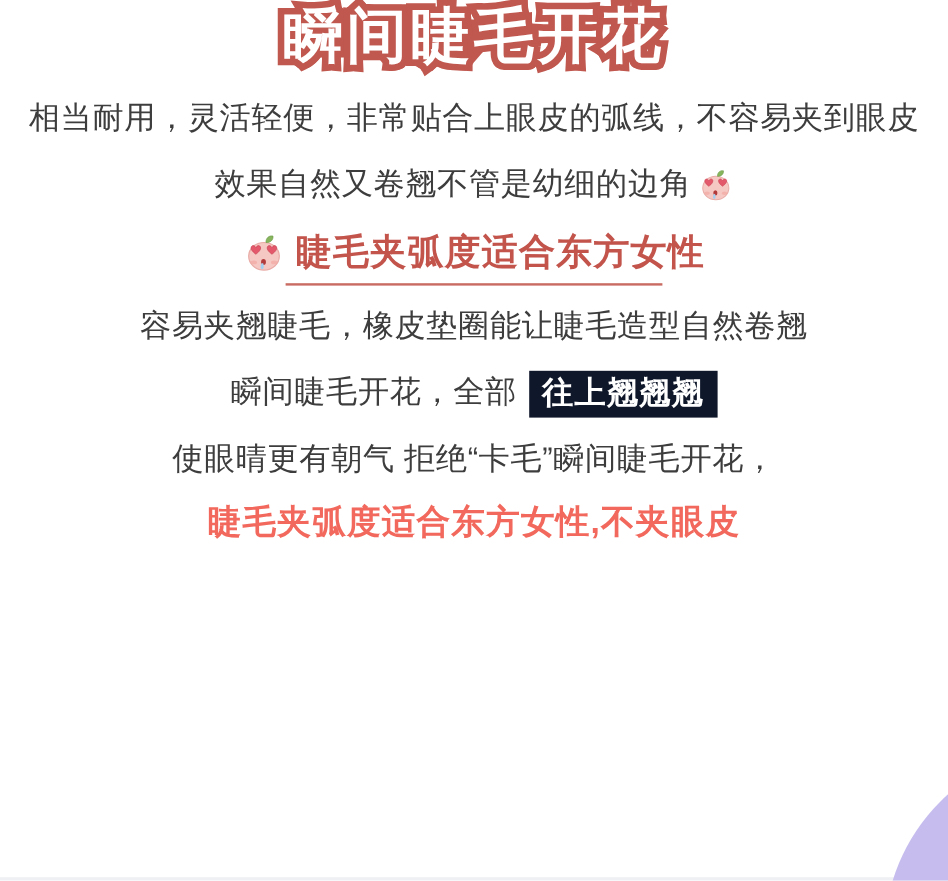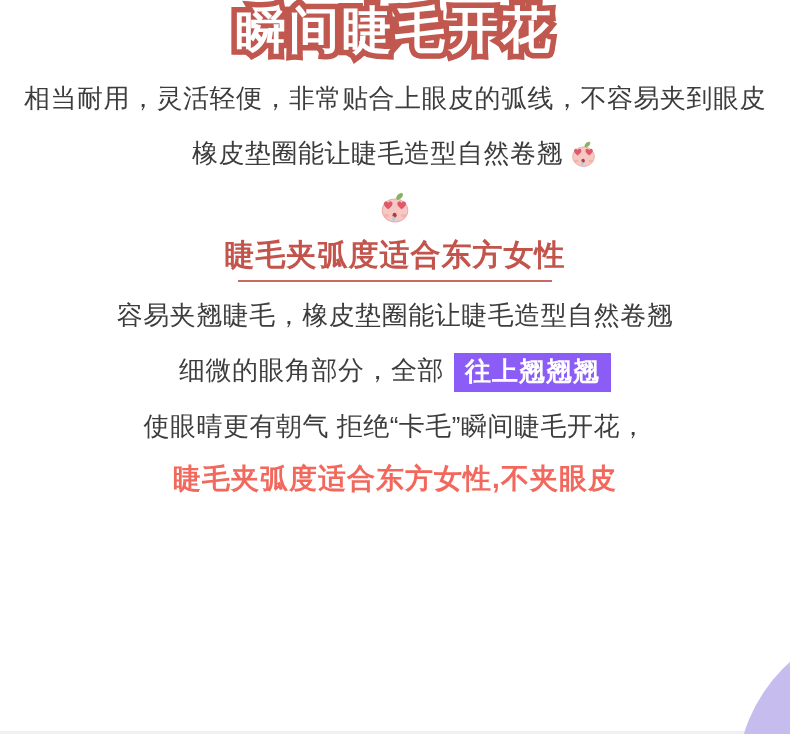--- a/index.html
+++ b/index.html
@@ -59,41 +59,40 @@
   .mt-line1 { margin-top: 20px; }
   .mt-std   { margin-top: 19px; }
   .mt-after-underline { margin-top: 15px; }
   .mt-line5 { margin-top: 17px; }
   .heading-row {
     margin-top: 20px;
     display: flex;
     justify-content: center;
     align-items: center;
     gap: 10px;
-    flex-direction: column;
   }
   .red-heading {
     font-size: 30px;
     line-height: 40px;
     font-weight: 700;
     letter-spacing: 1px;
     color: #c2544c;
     white-space: nowrap;
   }
   .heading-underline {
     width: 314px;
     height: 2px;
     background: #c96b62;
     margin: 5px auto 0;
   }
   .badge {
     display: inline-block;
     margin-left: 10px;
     padding: 3px 11px 6px;
-    background: #8b5cf6;
+    background: #0f172a;
     color: #ffffff;
     font-size: 26px;
     line-height: 30px;
     font-weight: 700;
     letter-spacing: 1px;
     position: relative;
     top: 1px;
   }
   .red-line {
     margin: 16px 0 0;
@@ -132,21 +131,21 @@
   <div class="content">
 
     <h1 class="title">
       <span class="stroke">瞬间睫毛开花</span>
       <span class="fill">瞬间睫毛开花</span>
     </h1>
 
     <p class="body-line mt-line1">相当耐用，灵活轻便，非常贴合上眼皮的弧线，不容易夹到眼皮</p>
 
     <p class="body-line mt-std">
-      <span>橡皮垫圈能让睫毛造型自然卷翘</span><svg class="emoji emoji-inline" width="29" height="29" viewBox="0 0 40 40" aria-hidden="true">
+      <span>效果自然又卷翘不管是幼细的边角</span><svg class="emoji emoji-inline" width="29" height="29" viewBox="0 0 40 40" aria-hidden="true">
         <defs>
           <g id="peach-love">
             <ellipse cx="20" cy="23" rx="15" ry="13.5" fill="#f6c8c3" stroke="#e9aca7" stroke-width="1.2"></ellipse>
             <ellipse cx="10" cy="29" rx="3.2" ry="1.9" fill="#f3aba6" opacity="0.75"></ellipse>
             <ellipse cx="30" cy="29" rx="3.2" ry="1.9" fill="#f3aba6" opacity="0.75"></ellipse>
             <path d="M22 9.6 C21.6 5.2 25 2.4 28.8 3.2 C29.2 7.2 26.2 9.8 22 9.6 Z" fill="#86b55d" stroke="#6f9d4b" stroke-width="0.7"></path>
             <path d="M5.5 9.5 C5.5 9.5 0.8 6.4 0.8 3.4 C0.8 1.4 2.5 0.5 3.9 1.3 C4.7 1.75 5.5 2.9 5.5 2.9 C5.5 2.9 6.3 1.75 7.1 1.3 C8.5 0.5 10.2 1.4 10.2 3.4 C10.2 6.4 5.5 9.5 5.5 9.5 Z" transform="translate(6.5,11.5)" fill="#e4586b" stroke="#c74355" stroke-width="0.6"></path>
             <path d="M5.5 9.5 C5.5 9.5 0.8 6.4 0.8 3.4 C0.8 1.4 2.5 0.5 3.9 1.3 C4.7 1.75 5.5 2.9 5.5 2.9 C5.5 2.9 6.3 1.75 7.1 1.3 C8.5 0.5 10.2 1.4 10.2 3.4 C10.2 6.4 5.5 9.5 5.5 9.5 Z" transform="translate(22.3,11.5)" fill="#e4586b" stroke="#c74355" stroke-width="0.6"></path>
             <ellipse cx="19.5" cy="28.6" rx="2.4" ry="2.9" fill="#b23c3c"></ellipse>
             <path d="M17.8 29.5 C16.2 32.5 16.4 35.2 18.2 35.6 C19.8 35.9 20.2 33.2 19.3 30.2 Z" fill="#a5cfee"></path>
@@ -160,21 +159,21 @@
       <svg class="emoji" width="34" height="34" viewBox="0 0 40 40" aria-hidden="true">
         <use href="#peach-love"></use>
       </svg>
       <span class="red-heading">睫毛夹弧度适合东方女性</span>
     </div>
     <div class="heading-underline"></div>
 
     <p class="body-line mt-after-underline">容易夹翘睫毛，橡皮垫圈能让睫毛造型自然卷翘</p>
 
     <p class="body-line mt-std">
-      <span>细微的眼角部分，全部</span><span class="badge">往上翘翘翘</span>
+      <span>瞬间睫毛开花，全部</span><span class="badge">往上翘翘翘</span>
     </p>
 
     <p class="body-line mt-line5">使眼晴更有朝气 拒绝“卡毛”瞬间睫毛开花，</p>
 
     <p class="red-line">睫毛夹弧度适合东方女性,不夹眼皮</p>
 
   </div>
 
   <div class="purple-circle"></div>
   <div class="bottom-edge"></div>

